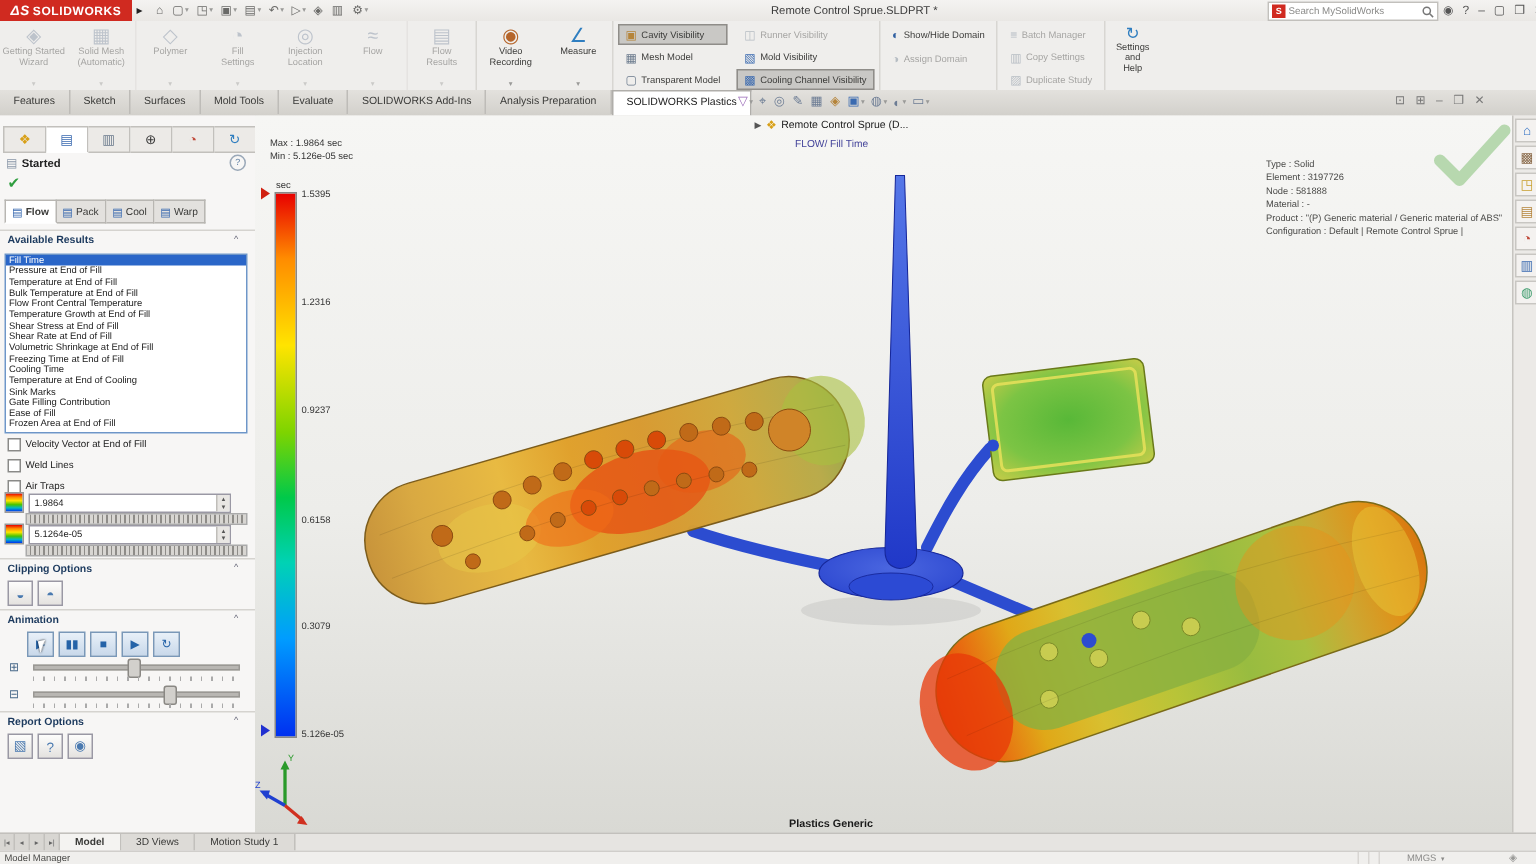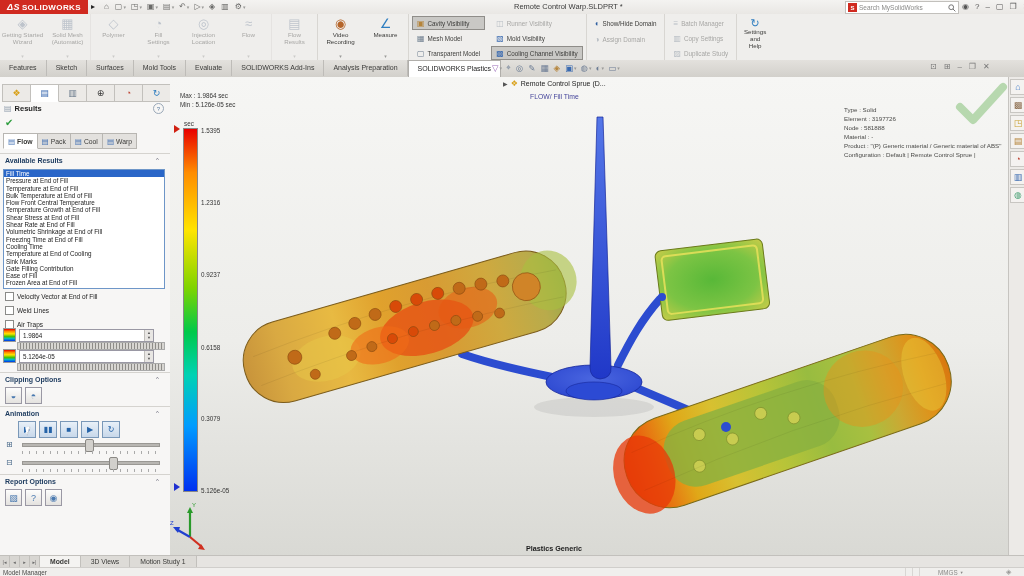--- a/index.html
+++ b/index.html
@@ -186,21 +186,21 @@
           <span>▥</span>
           <span class="crt"></span>
         </span>
 
         <span class="qat-item">
           <span>⚙</span>
           <span class="crt">▾</span>
         </span>
 
     </div>
-    <div class="doc-title">Remote Control Warp.SLDPRT *</div>
+    <div class="doc-title">Remote Control Sprue.SLDPRT *</div>
     <div class="search">
       <span class="search-brand">S</span>
       <span class="search-ph">Search MySolidWorks</span>
       <span class="mag">
         <svg width="8" height="8" viewBox="0 0 8 8">
             <circle cx="3.2" cy="3.2" r="2.4" fill="none" stroke="#777" stroke-width="1"></circle>
             <line x1="5" y1="5" x2="7.4" y2="7.4" stroke="#777" stroke-width="1"></line>
           </svg>
       </span>
     </div>
@@ -442,21 +442,21 @@
         </div>
         <div class="pm-tab">
           <span style="color: rgb(192, 74, 58);">◔</span>
         </div>
         <div class="pm-tab">
           <span style="color: rgb(47, 126, 192);">↻</span>
         </div>
     </div>
     <div class="results-hdr">
       <span class="pg">▤</span>
-      <span>Results</span>
+      <span>Started</span>
     </div>
     <div class="help-q">?</div>
     <div class="green-check">✔</div>
     <div class="flow-tabs">
 
         <div class="ftab active">
           <span class="fico">▤</span>
           <span>Flow</span>
         </div>
 

